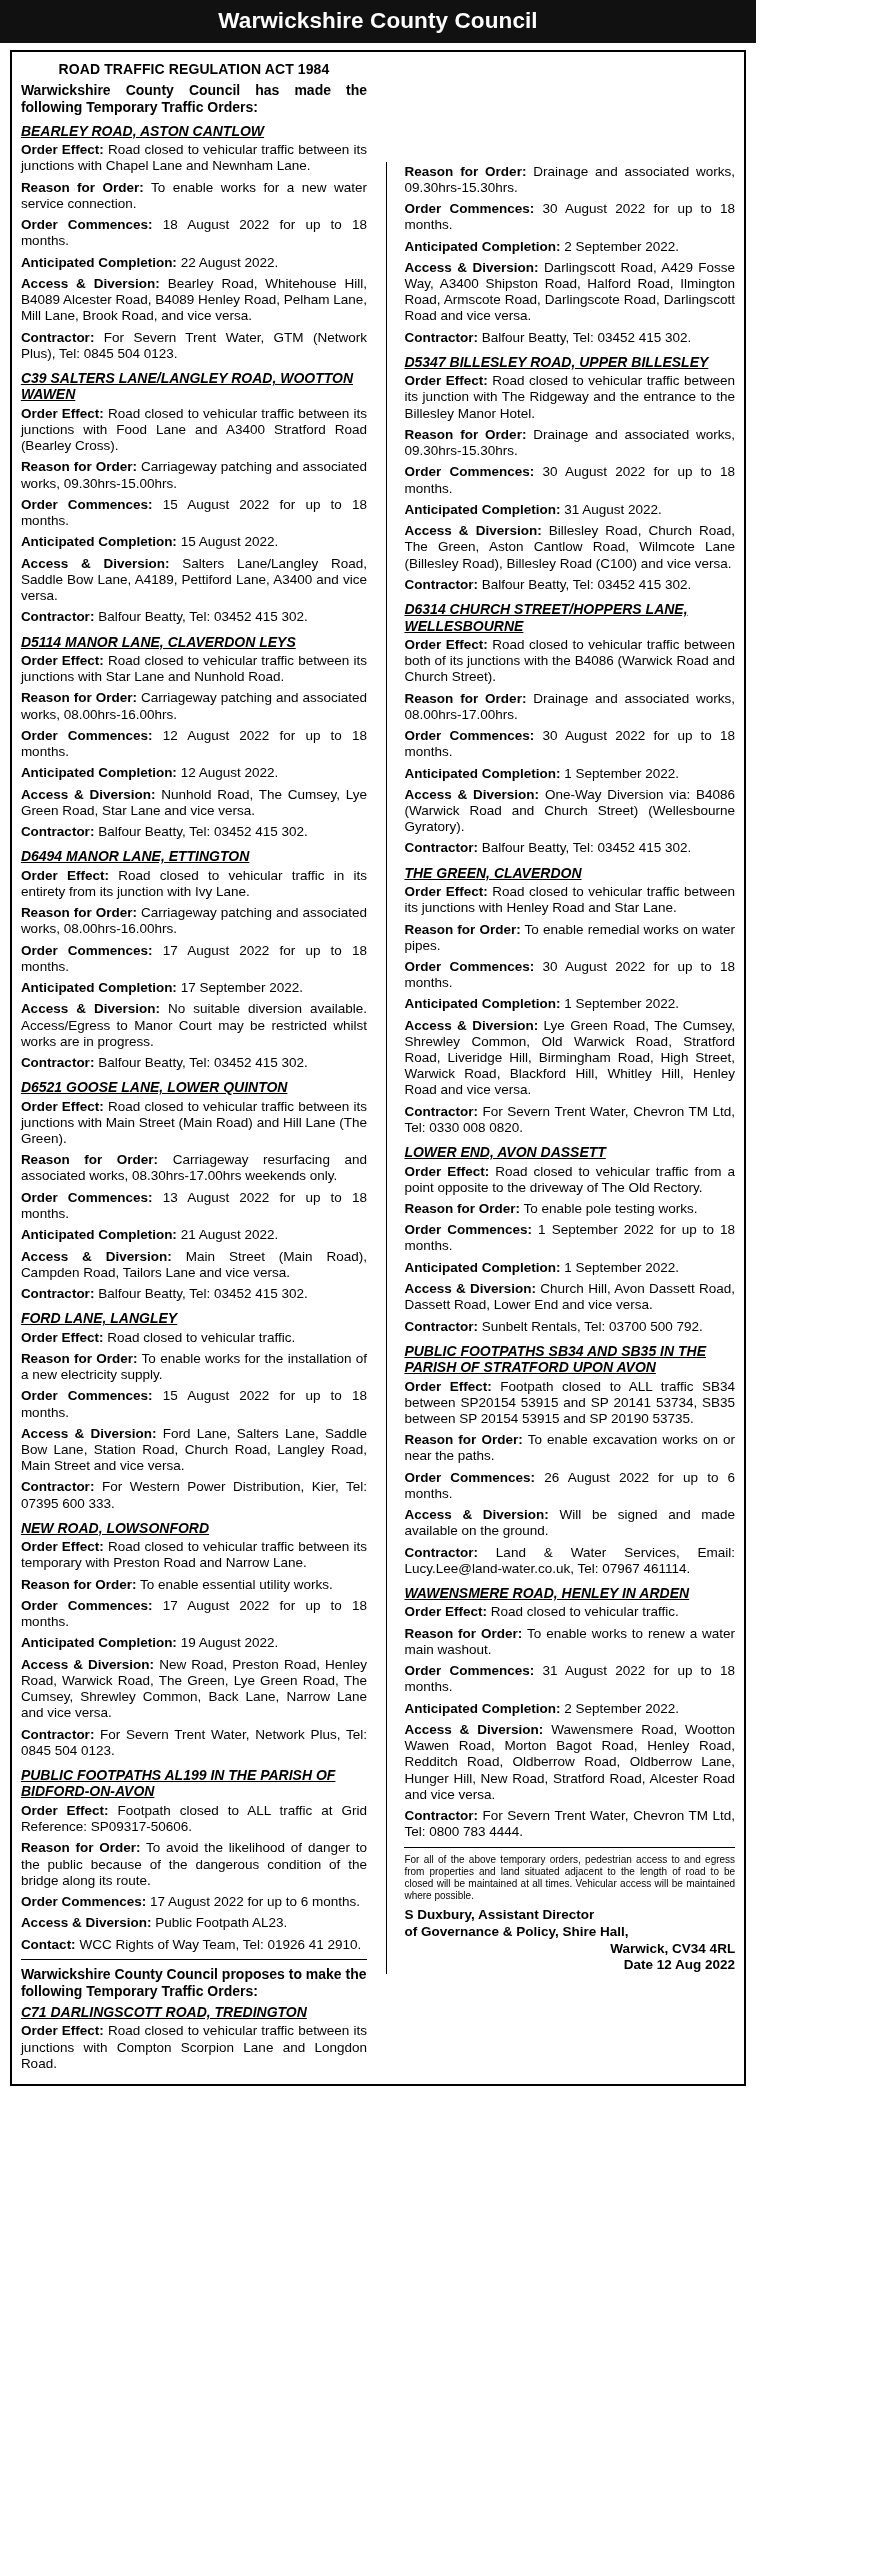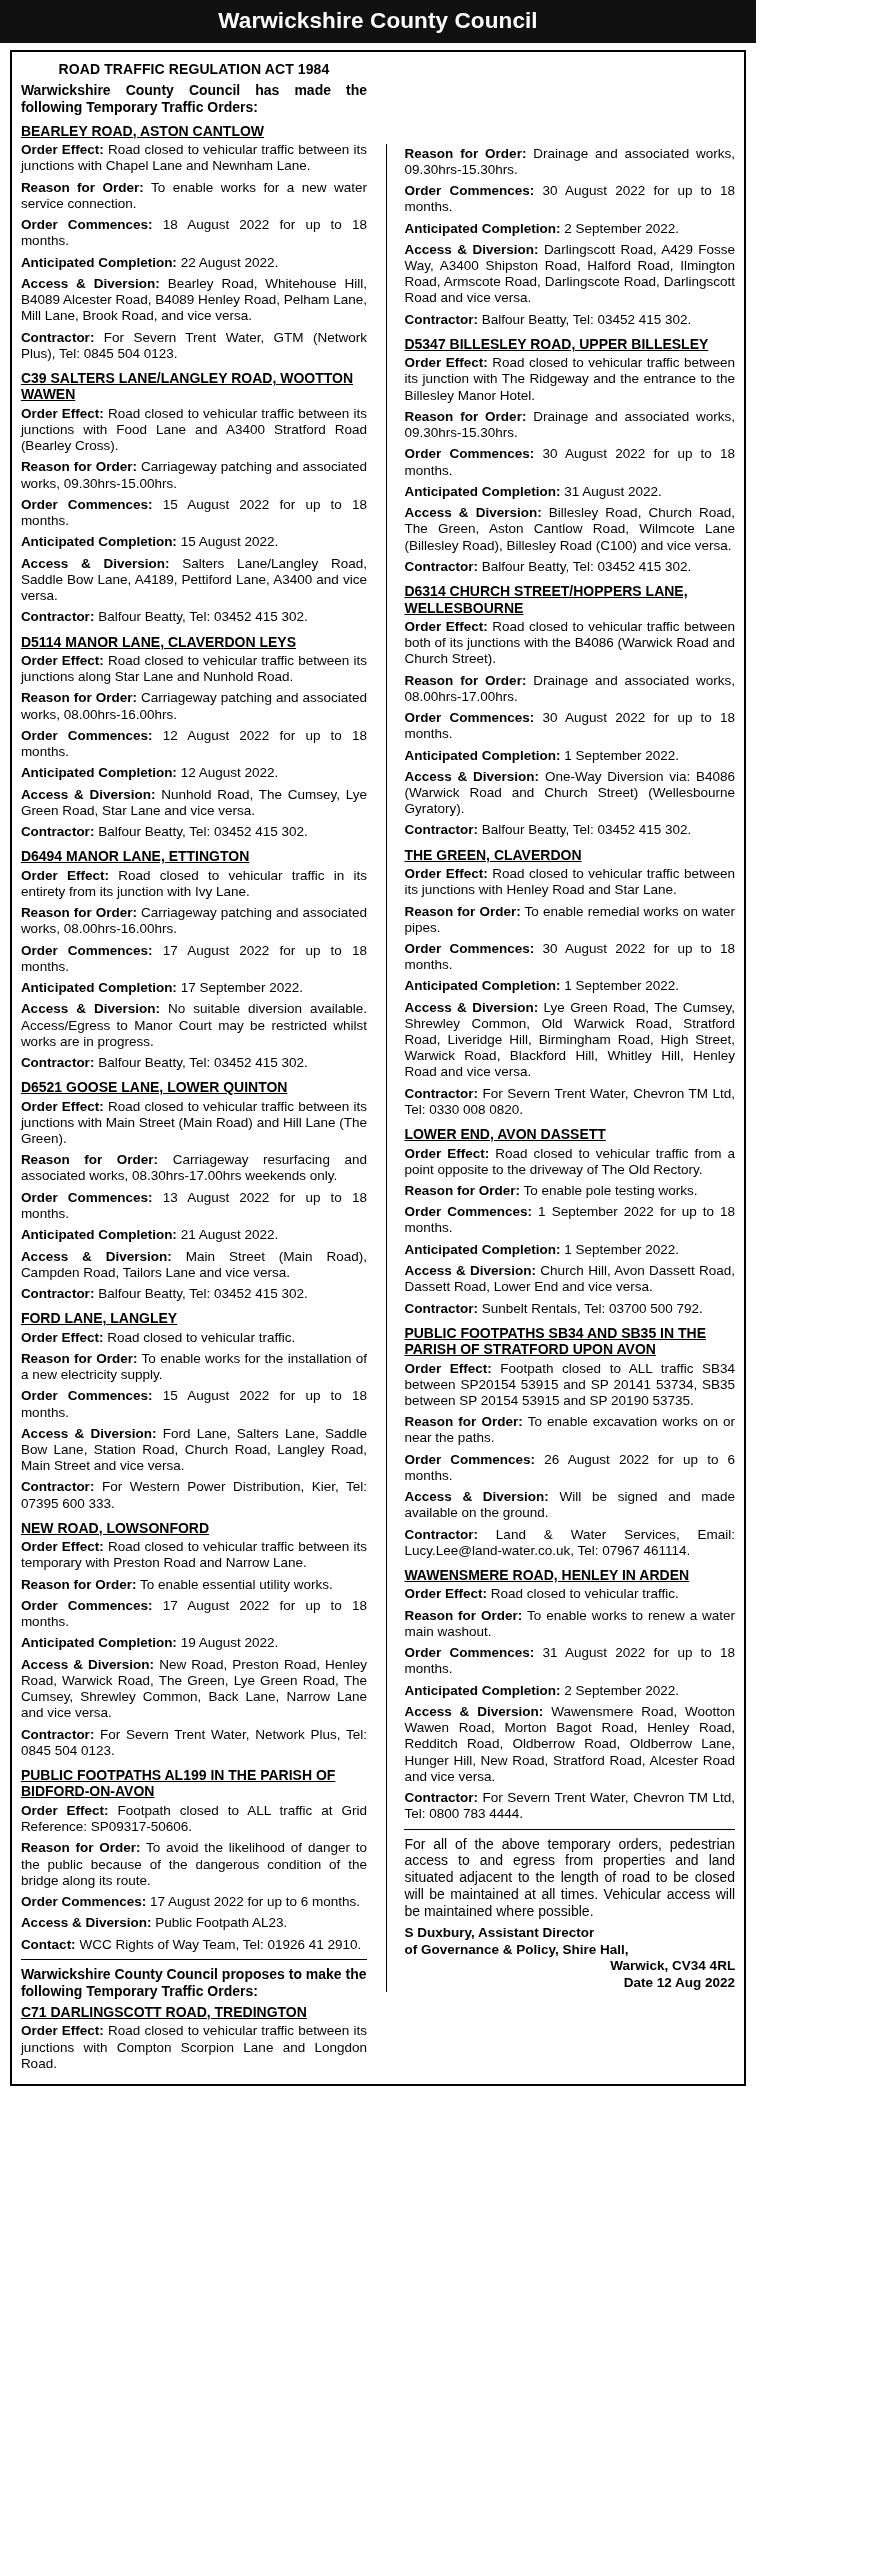--- a/index.html
+++ b/index.html
@@ -5,27 +5,27 @@
   html,body{margin:0;padding:0;background:#ffffff;}
   body{font-family:"Liberation Sans", sans-serif;color:#000;}
   .page{width:756px;min-height:2576px;background:#fff;box-sizing:border-box;padding:0 0 14.5px 0;position:relative;}
   .banner{background:#111;color:#fff;text-align:center;font-weight:bold;font-size:22.5px;padding:8px 0 8.7px 0;letter-spacing:0.1px;}
   .sheet{margin:7.3px 10.2px 0 10.2px;border:2.2px solid #000;padding:7.3px 8.7px 7.3px 8.7px;box-sizing:border-box;}
   .cols{display:flex;gap:19px;align-items:center;}
   .col{width:412px;box-sizing:border-box;}
   .colrule{border-left:1.5px solid #000;padding-left:17.4px;margin-left:0;}
   .title{font-weight:bold;font-size:14px;text-align:center;margin:1.5px 0 5.1px 0;letter-spacing:0.1px;}
   .lead{font-weight:bold;font-size:14px;line-height:1.2;margin:0 0 7.3px 0;text-align:justify;}
-  .head{font-weight:bold;font-size:14px;text-decoration:underline;line-height:1.18;margin:8px 0 2.9px 0;}
+  .head{font-weight:bold;font-size:14px;text-decoration:underline;line-height:1.18;margin:8px 0 2.9px 0;font-style:italic;}
   .head.first{margin-top:2.9px;}
   p.b{font-size:13.5px;line-height:1.2;margin:0 0 5.1px 0;text-align:justify;}
   p.b .lbl{font-weight:bold;}
   .rule{border-top:1.5px solid #000;margin:6.5px 0 5.8px 0;}
   .sub{font-weight:bold;font-size:14px;line-height:1.2;margin:1.5px 0 4.4px 0;}
-  .footnote{font-size:14px;line-height:1.2;text-align:justify;margin:0 0 5.1px 0;}
+  .footnote{font-size:10px;line-height:1.2;text-align:justify;margin:0 0 5.1px 0;}
   .footnote.bold{font-weight:bold;}
   .sig{font-weight:bold;font-size:13.5px;line-height:1.25;margin-top:2.9px;}
   .sigrow{display:flex;justify-content:space-between;align-items:flex-end;flex-direction:column;}
   .date{font-weight:bold;font-size:13.5px;}
 </style>
 </head>
 <body>
 
 <div class="page">
 
@@ -50,21 +50,21 @@
 
         <div class="head">C39 SALTERS LANE/LANGLEY ROAD, WOOTTON WAWEN</div>
         <p class="b"><span class="lbl">Order Effect:</span> <span>Road closed to vehicular traffic between its junctions with Food Lane and A3400 Stratford Road (Bearley Cross).</span></p>
         <p class="b"><span class="lbl">Reason for Order:</span> <span>Carriageway patching and associated works, 09.30hrs-15.00hrs.</span></p>
         <p class="b"><span class="lbl">Order Commences:</span> <span>15 August 2022 for up to 18 months.</span></p>
         <p class="b"><span class="lbl">Anticipated Completion:</span> <span>15 August 2022.</span></p>
         <p class="b"><span class="lbl">Access &amp; Diversion:</span> <span>Salters Lane/Langley Road, Saddle Bow Lane, A4189, Pettiford Lane, A3400 and vice versa.</span></p>
         <p class="b"><span class="lbl">Contractor:</span> <span>Balfour Beatty, Tel: 03452 415 302.</span></p>
 
         <div class="head">D5114 MANOR LANE, CLAVERDON LEYS</div>
-        <p class="b"><span class="lbl">Order Effect:</span> <span>Road closed to vehicular traffic between its junctions along Star Lane and Nunhold Road.</span></p>
+        <p class="b"><span class="lbl">Order Effect:</span> <span>Road closed to vehicular traffic between its junctions with Star Lane and Nunhold Road.</span></p>
         <p class="b"><span class="lbl">Reason for Order:</span> <span>Carriageway patching and associated works, 08.00hrs-16.00hrs.</span></p>
         <p class="b"><span class="lbl">Order Commences:</span> <span>12 August 2022 for up to 18 months.</span></p>
         <p class="b"><span class="lbl">Anticipated Completion:</span> <span>12 August 2022.</span></p>
         <p class="b"><span class="lbl">Access &amp; Diversion:</span> <span>Nunhold Road, The Cumsey, Lye Green Road, Star Lane and vice versa.</span></p>
         <p class="b"><span class="lbl">Contractor:</span> <span>Balfour Beatty, Tel: 03452 415 302.</span></p>
 
         <div class="head">D6494 MANOR LANE, ETTINGTON</div>
         <p class="b"><span class="lbl">Order Effect:</span> <span>Road closed to vehicular traffic in its entirety from its junction with Ivy Lane.</span></p>
         <p class="b"><span class="lbl">Reason for Order:</span> <span>Carriageway patching and associated works, 08.00hrs-16.00hrs.</span></p>
         <p class="b"><span class="lbl">Order Commences:</span> <span>17 August 2022 for up to 18 months.</span></p>

